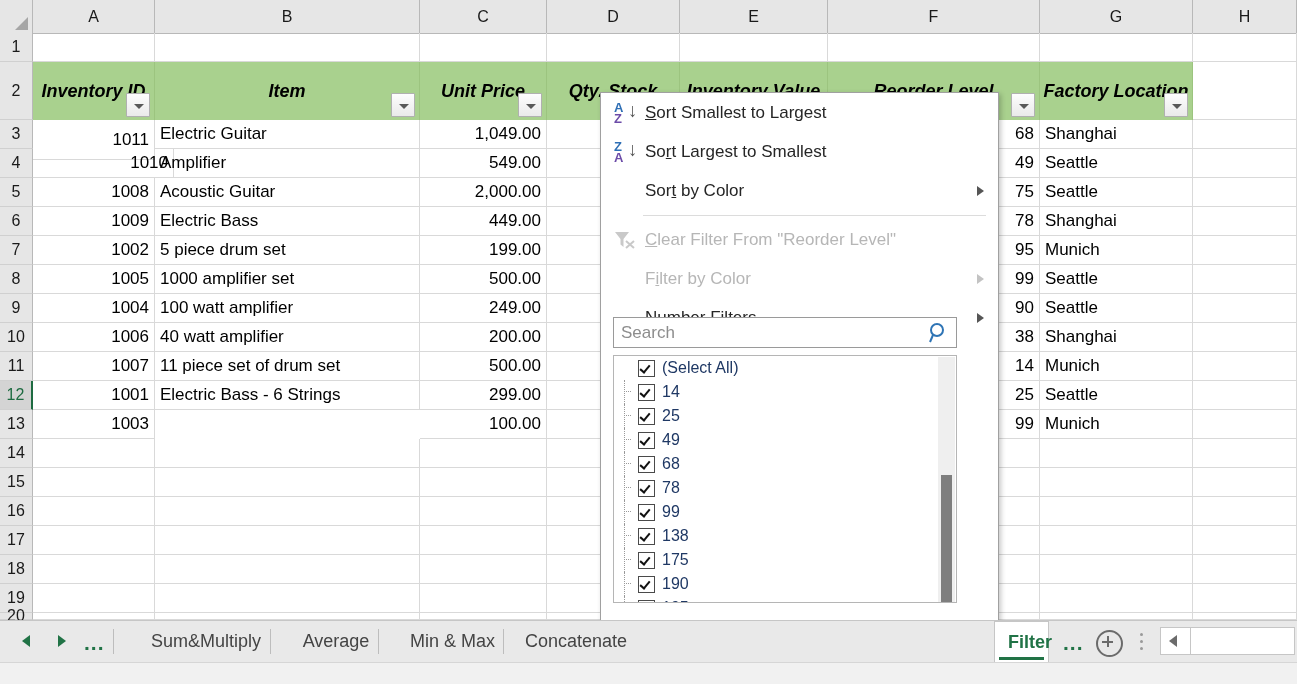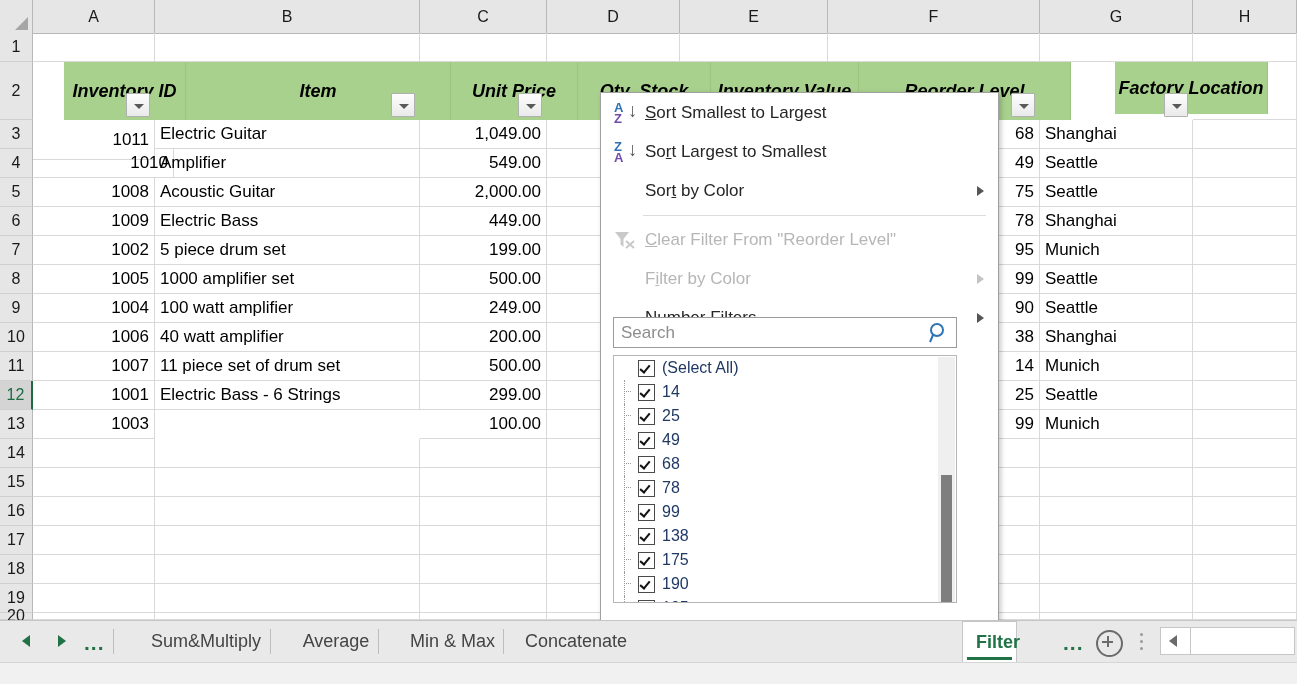--- a/index.html
+++ b/index.html
@@ -19,21 +19,21 @@
     border-left:13px solid transparent;border-bottom:13px solid #a6a6a6;}
   .rowhead{position:absolute;left:0;width:33px;background:#e6e6e6;border-right:1px solid #b8b8b8;
            border-bottom:1px solid #d0d0d0;box-sizing:border-box;text-align:center;font-size:16px;color:#1a1a1a;}
   .rowhead.active{background:#d4d4d4;color:#1e6b41;border-right:2px solid #1e6b41;}
   .cell{position:absolute;box-sizing:border-box;border-right:1px solid #d9d9d9;border-bottom:1px solid #d9d9d9;
         font-size:17px;color:#000;overflow:hidden;white-space:nowrap;}
   .cell .inner{padding:0 5px;height:100%;display:flex;align-items:center;}
   .cell.num .inner{justify-content:flex-end;}
   .hdrcell{position:absolute;box-sizing:border-box;background:#a9d18e;border-right:1px solid #9cc47f;
            font-style:italic;font-weight:bold;font-size:18px;color:#000;display:flex;align-items:center;
-           justify-content:center;overflow:hidden;white-space:nowrap;margin-left:31px;}
+           justify-content:center;overflow:hidden;white-space:nowrap;}
   .filterbtn{position:absolute;width:24px;height:24px;background:linear-gradient(#fdfdfd,#eaeaea);
              border:1px solid #b0b0b0;box-sizing:border-box;border-radius:1px;}
   .filterbtn:after{content:"";position:absolute;left:7px;top:10px;width:0;height:0;
     border-left:5px solid transparent;border-right:5px solid transparent;border-top:5px solid #595959;}
   
   #filterpanel{position:absolute;left:600px;top:92px;width:399px;height:592px;background:#fff;
     border:1px solid #a0a0a0;box-shadow:2px 2px 5px rgba(0,0,0,.22);box-sizing:border-box;}
   .mi{position:relative;height:39px;display:flex;align-items:center;padding-left:44px;font-size:17px;color:#262626;cursor:default;}
   .mi.disabled{color:#b6b6b6;}
   .mi .arrow{position:absolute;right:14px;top:15px;width:0;height:0;
@@ -188,21 +188,21 @@
     <div class="cell" style="left:680px;top:613px;width:148px;height:7px"></div>
     <div class="cell" style="left:828px;top:613px;width:212px;height:7px"></div>
     <div class="cell" style="left:1040px;top:613px;width:153px;height:7px"></div>
     <div class="cell" style="left:1193px;top:613px;width:104px;height:7px"></div>
     <div class="hdrcell" style="left:33px;top:62px;width:122px;height:58px">Inventory ID</div>
     <div class="hdrcell" style="left:155px;top:62px;width:265px;height:58px">Item</div>
     <div class="hdrcell" style="left:420px;top:62px;width:127px;height:58px">Unit Price</div>
     <div class="hdrcell" style="left:547px;top:62px;width:133px;height:58px">Qty. Stock</div>
     <div class="hdrcell" style="left:828px;top:62px;width:212px;height:58px">Reorder Level</div>
     <div class="hdrcell" style="left:680px;top:62px;width:148px;height:58px">Inventory Value</div>
-    <div class="hdrcell" style="left:1084px;top:62px;width:153px;height:52px">Factory Location</div>
+    <div class="hdrcell" style="left:1040px;top:62px;width:153px;height:58px">Factory Location</div>
     <div class="cell" style="left:1193px;top:62px;width:104px;height:58px"></div>
     <div class="filterbtn" style="left:126px;top:93px"></div>
     <div class="filterbtn" style="left:391px;top:93px"></div>
     <div class="filterbtn" style="left:518px;top:93px"></div>
     <div class="filterbtn" style="left:651px;top:93px"></div>
     <div class="filterbtn" style="left:799px;top:93px"></div>
     <div class="filterbtn" style="left:1011px;top:93px"></div>
     <div class="filterbtn" style="left:1164px;top:93px"></div>
     <div class="cell num" style="left:33px;top:120px;width:122px;height:40px">
       <span class="inner">1011</span>
@@ -524,21 +524,21 @@
       </svg></span>
     <span class="ellipsis" style="left:84px">...</span>
     <span class="tabdiv" style="left:113px"></span>
     <span class="stab" style="left:118px;width:150px;text-align:center">Sum&amp;Multiply</span>
     <span class="tabdiv" style="left:270px"></span>
     <span class="stab" style="left:270px;width:106px;text-align:center">Average</span>
     <span class="tabdiv" style="left:378px"></span>
     <span class="stab" style="left:378px;width:123px;text-align:center">Min &amp; Max</span>
     <span class="tabdiv" style="left:503px"></span>
     <span class="stab" style="left:503px;width:120px;text-align:center">Concatenate</span>
-    <span class="stab active" style="left:962px;width:55px;text-align:center">Filter</span>
+    <span class="stab active" style="left:994px;width:55px;text-align:center">Filter</span>
     <span class="ellipsis" style="left:1063px">...</span>
     <span id="addsheet" style="left:1096px"></span>
     <span class="gripdots" style="left:1140px">
       <span></span>
       <span></span>
       <span></span>
     </span>
     <div id="hscroll" style="left:1160px;width:135px">
       <span class="lft"></span>
       <span class="sepv"></span>

